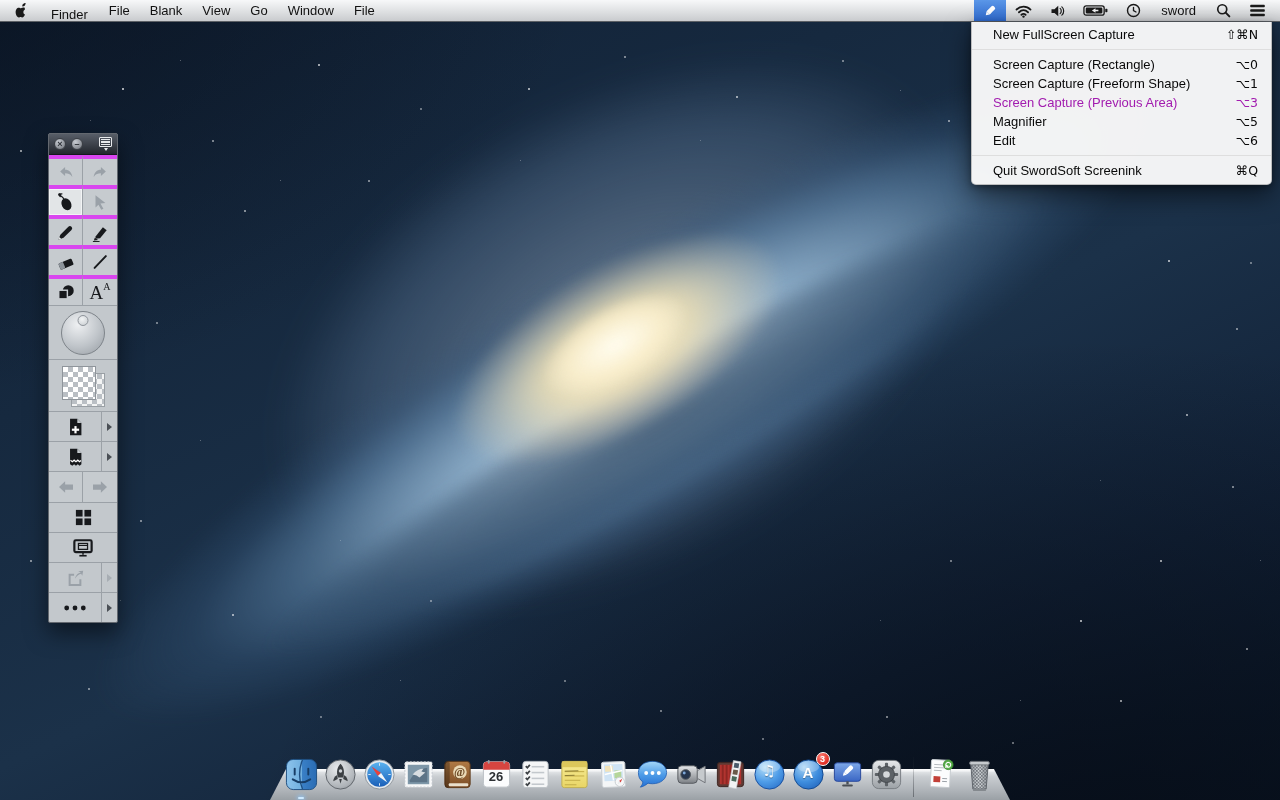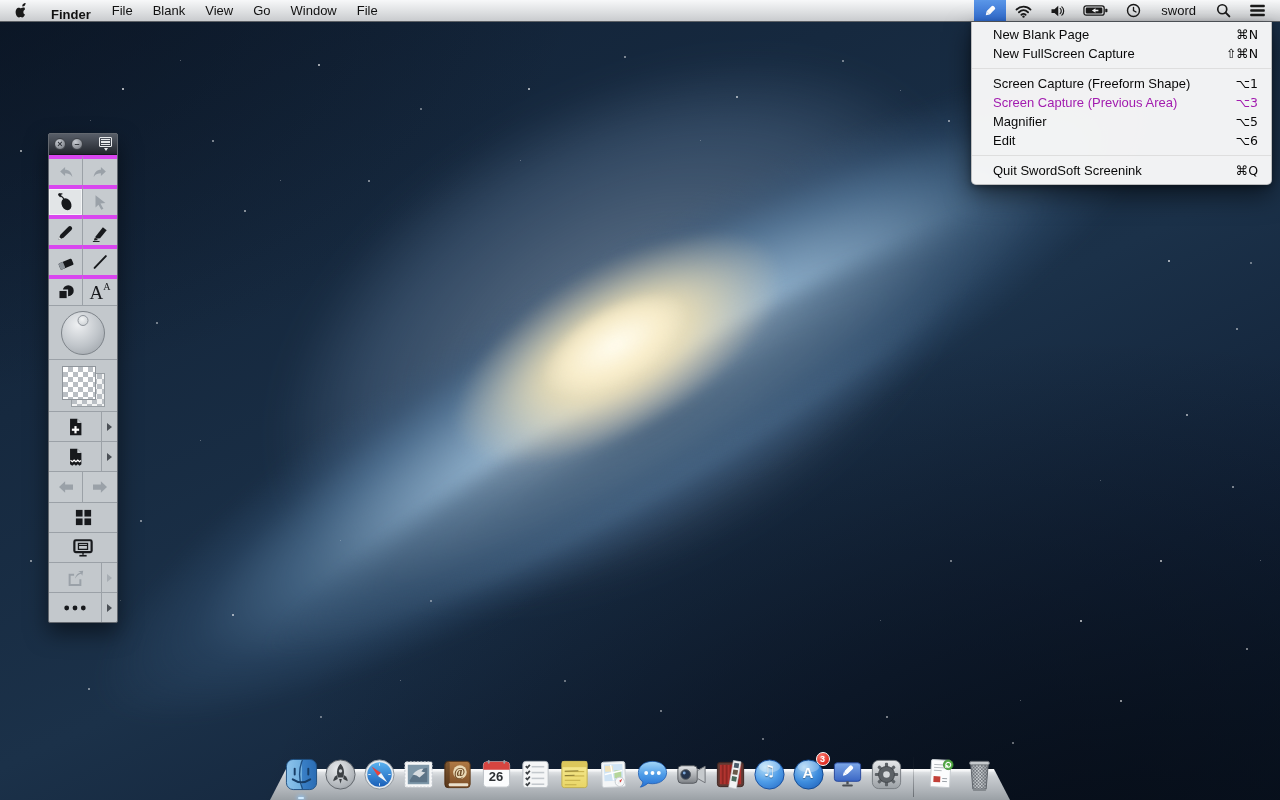--- a/index.html
+++ b/index.html
@@ -64,21 +64,21 @@
     1020px 700px 0 0 rgba(255,255,255,.4), 880px 620px 0 0 rgba(255,255,255,.35); }
 
   
   .menubar { position:absolute; left:0; top:0; width:1280px; height:22px; z-index:40;
     background:linear-gradient(#f7f8f9, #dcdee0 60%, #c9cbce);
     border-bottom:1px solid rgba(40,45,52,.75);
     display:flex; align-items:center; font-size:13px; color:#111; }
   .mb-left { display:flex; align-items:center; height:100%; }
   .mb-apple { padding:0 12px 0 15px; height:100%; display:flex; align-items:center; }
   .mb-item { padding:0 10px; height:100%; display:flex; align-items:center; cursor:default; }
-  .mb-item.bold { font-weight:bold; padding:0 11px;margin-top:8px; }
+  .mb-item.bold { font-weight:normal; padding:0 11px;margin-top:8px; }
   .mb-right { margin-left:auto; display:flex; align-items:center; height:100%; }
   .mx { height:100%; display:flex; align-items:center; padding:0 9px; }
   .mx.active { background:linear-gradient(#5b97e8,#2f6bd0); padding:0 8px; }
   .mx-user { font-size:13px; color:#111; padding:4px 11px; }
   .glyph-font { font-family:"DejaVu Sans", sans-serif; }
 
   
   .dropdown { position:absolute; left:971px; top:22px; width:301px; z-index:50;
     background:rgba(249,249,249,.97);
     border:1px solid rgba(0,0,0,.22); border-top:none;
@@ -256,28 +256,28 @@
         <rect x="1" y="1" width="18" height="3" rx="1" fill="#1a1a1a"></rect>
         <rect x="1" y="6.5" width="18" height="3" rx="1" fill="#1a1a1a"></rect>
         <rect x="1" y="12" width="18" height="3" rx="1" fill="#1a1a1a"></rect>
       </svg>
     </div>
   </div>
 </div>
 
 <div class="dropdown">
   <div class="dd-row">
-    <span class="dd-label">New Blank Page</span>
-    <span class="dd-key">⌘N</span>
-  </div>
-  <div class="dd-row">
     <span class="dd-label">New FullScreen Capture</span>
     <span class="dd-key">⇧⌘N</span>
   </div>
   <div class="dd-sep"></div>
+  <div class="dd-row">
+    <span class="dd-label">Screen Capture (Rectangle)</span>
+    <span class="dd-key">⌥0</span>
+  </div>
   <div class="dd-row">
     <span class="dd-label">Screen Capture (Freeform Shape)</span>
     <span class="dd-key">⌥1</span>
   </div>
   <div class="dd-row disabled">
     <span class="dd-label">Screen Capture (Previous Area)</span>
     <span class="dd-key">⌥3</span>
   </div>
   <div class="dd-row">
     <span class="dd-label">Magnifier</span>

